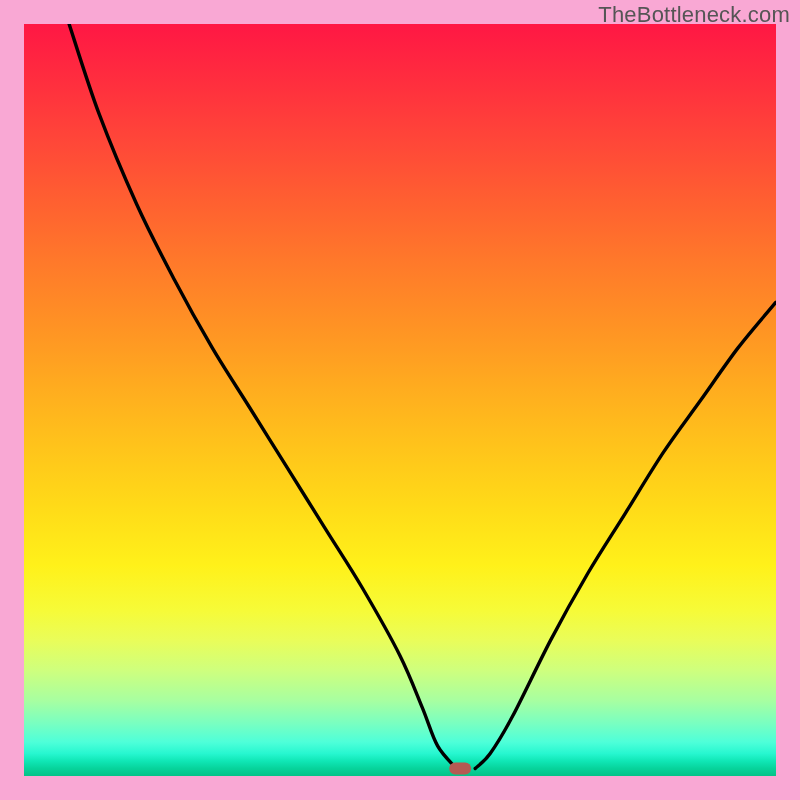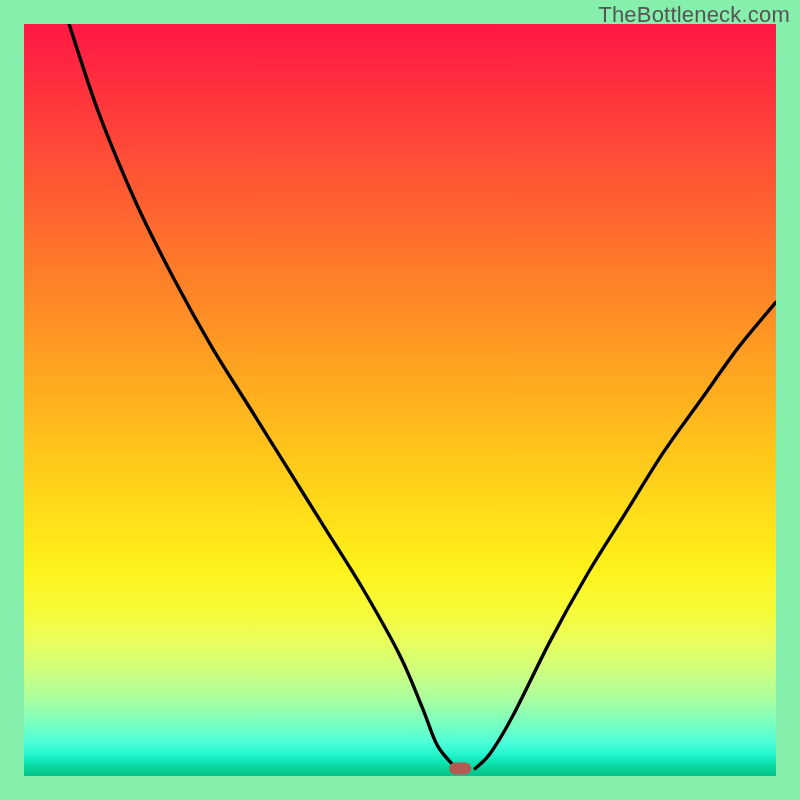--- a/index.html
+++ b/index.html
@@ -8,21 +8,21 @@
     width: 800px;
     height: 800px;
     background: #000;
     overflow: hidden;
     font-family: Arial, Helvetica, sans-serif;
   }
   .frame {
     position: relative;
     width: 800px;
     height: 800px;
-    background: #86efac;
+    background: #f9a8d4;
   }
   .watermark {
     position: absolute;
     top: 2px;
     right: 10px;
     color: #555;
     font-size: 22px;
     font-weight: 500;
     letter-spacing: 0.2px;
     z-index: 5;

